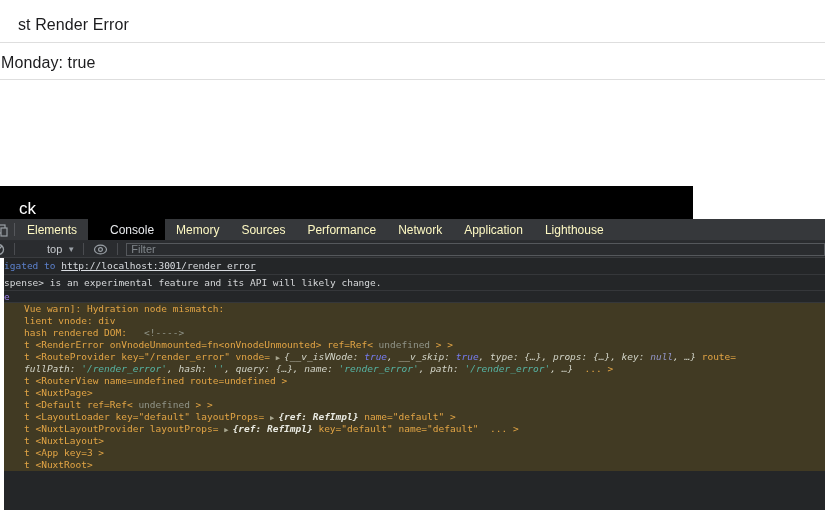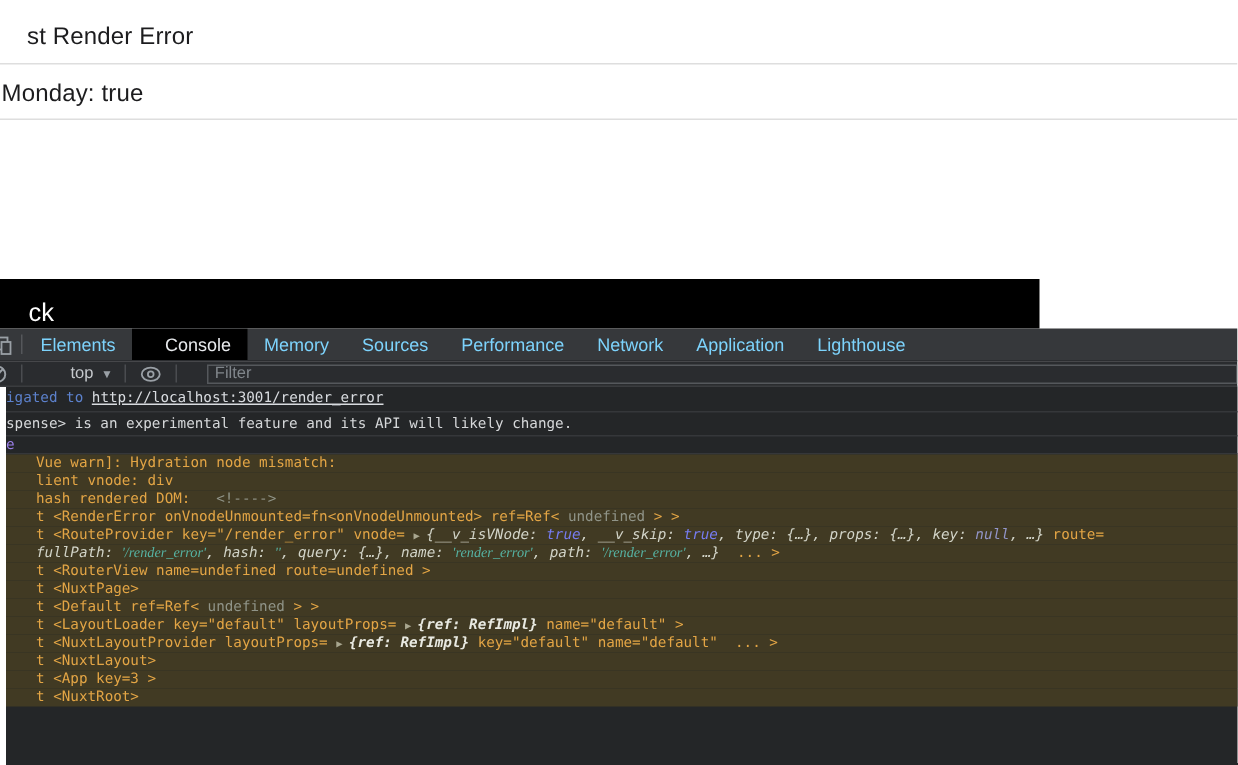--- a/index.html
+++ b/index.html
@@ -16,36 +16,36 @@
   
   .blackbar { position:absolute; left:0; top:186px; width:693px; height:33px; background:#000; }
   .blackbar-text { position:absolute; left:19px; bottom:0px; color:#fff; font-size:17px; font-weight:500; }
 
   
   .tabbar { position:absolute; left:0; top:219px; width:825px; height:22px; background:#36383b;
             display:flex; align-items:stretch; border-bottom:1px solid #2b2d30; overflow:hidden; }
   .device-icon { position:relative; width:13px; flex:0 0 13px; }
   .device-icon svg { position:absolute; left:-6px; top:4px; }
   .tab-sep { width:1px; height:13px; background:#55575b; align-self:center; margin:0 1px; }
-  .tab { display:flex; align-items:center; padding:0 11px; font-size:12px; color:#7dd3fc; cursor:default; }
+  .tab { display:flex; align-items:center; padding:0 11px; font-size:12px; color:#fef9c3; cursor:default; }
   .tab.active { background:#000; color:#e8eaed;padding-left:22px; }
 
   
   .ctoolbar { position:absolute; left:0; top:241px; width:825px; height:17px; background:#2a2c2f;
               display:flex; align-items:center; border-bottom:1px solid #3a3c3f; overflow:hidden; }
   .clear-btn { position:relative; width:8px; height:17px; flex:0 0 8px; }
   .clear-btn svg { position:absolute; left:-8px; top:2px; }
   .vsep { width:1px; height:12px; background:#4a4c50; margin:0 6px; flex:0 0 1px; }
   .ctx { display:flex; align-items:center; font-size:11px; color:#c6c9cd; padding:0 2px;margin-left:24px; }
   .ctx .chev { font-size:8px; color:#9aa0a6; margin-left:5px; }
   .eye-btn { display:flex; align-items:center; padding:0 3px; }
   .filter-wrap { flex:1; display:flex; align-items:center; margin-left:2px; }
   .filter-input { width:100%; height:13px; background:transparent; border:1px solid #55585c;
                   color:#d6d8da; font-size:11px; font-family:"Liberation Sans",sans-serif;
-                  padding:0 4px; outline:none;margin-left:12px; }
+                  padding:0 4px; outline:none; }
   .filter-input::placeholder { color:#80868b; }
 
   
   .messages { position:absolute; left:4px; top:258px; width:825px; height:252px; background:#242628; overflow:hidden; }
   .crow { white-space:pre; font-family:"DejaVu Sans Mono", monospace; font-size:9.5px; }
   .crow-nav     { height:17px; line-height:16px; border-bottom:1px solid #35373a; }
   .crow-log     { height:16px; line-height:15px; border-bottom:1px solid #35373a; }
   .crow-verbose { height:12px; line-height:11px; border-bottom:1px solid #35373a; }
   .crow-warn    { height:12px; line-height:12px; background:#413a23;padding-left:20px; }
 
@@ -53,21 +53,21 @@
   .tok-link   { color:#d9dce0; text-decoration:underline; cursor:pointer; }
   .tok-plain  { color:#d6d8da; }
   .tok-violet { color:#9a7ee8; }
   .tok-warn   { color:#e3a545; }
   .tok-muted  { color:#909488; }
   .tok-tri    { color:#a8a68f; font-size:7px; cursor:pointer; }
   .tok-obj    { color:#d2d4c8; font-style:italic; }
   .tok-objb   { color:#e9eae2; font-style:italic; font-weight:bold; }
   .tok-kw     { color:#767cf0; font-style:italic; }
   .tok-kwm    { color:#9396c9; font-style:italic; }
-  .tok-str    { color:#56b3a3; font-style:italic;font-family:Liberation Serif, serif; }
+  .tok-str    { color:#56b3a3; font-style:italic; }
 </style>
 </head>
 <body>
 
 <div class="page">
   <div class="page-title">st Render Error</div>
   <div class="page-hr1"></div>
   <div class="page-line2">Monday: true</div>
   <div class="page-hr2"></div>
 </div>

